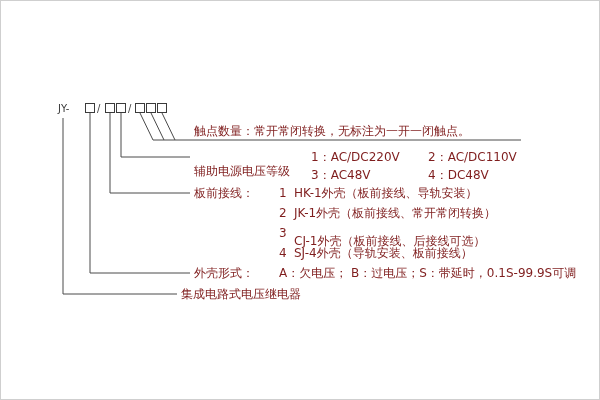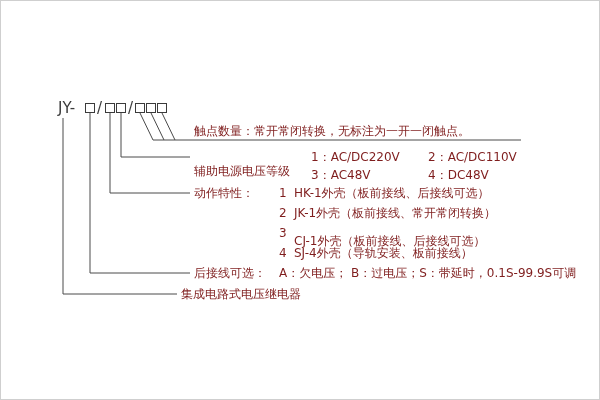--- a/index.html
+++ b/index.html
@@ -17,21 +17,21 @@
   .lines polyline { fill: none; stroke: #4a4a4a; stroke-width: 1; }
   .label {
     position: absolute;
     font-size: 12px;
     line-height: 16px;
     color: #7f1d1d;
     white-space: nowrap;
   }
   .code-text {
     position: absolute;
-    font-size: 15px;
+    font-size: 10px;
     line-height: 17px;
     color: #3b3b3b;
     white-space: nowrap;
   }
   .box {
     position: absolute;
     width: 10px;
     height: 10px;
     border: 1px solid #3b3b3b;
     background: #ffffff;
@@ -71,28 +71,28 @@
   </div>
 
   <div class="label" style="left:193px; top:122px;">触点数量：常开常闭转换，无标注为一开一闭触点。</div>
 
   <div class="label" style="left:193px; top:162px;">辅助电源电压等级</div>
   <div class="label" style="left:310px; top:148px;text-align:right;">1：AC/DC220V</div>
   <div class="label" style="left:427px; top:148px;">2：AC/DC110V</div>
   <div class="label" style="left:310px; top:166px;">3：AC48V</div>
   <div class="label" style="left:427px; top:166px;">4：DC48V</div>
 
-  <div class="label" style="left:193px; top:184px;">动作特性：</div>
+  <div class="label" style="left:193px; top:184px;">板前接线：</div>
   <div class="label" style="left:278px; top:184px;">1</div>
-  <div class="label" style="left:293px; top:184px;">HK-1外壳（板前接线、后接线可选）</div>
+  <div class="label" style="left:293px; top:184px;">HK-1外壳（板前接线、导轨安装）</div>
   <div class="label" style="left:278px; top:204px;">2</div>
   <div class="label" style="left:293px; top:204px;">JK-1外壳（板前接线、常开常闭转换）</div>
   <div class="label" style="left:278px; top:224px;">3</div>
   <div class="label" style="left:293px; top:224px;margin-top:8px;">CJ-1外壳（板前接线、后接线可选）</div>
   <div class="label" style="left:278px; top:244px;">4</div>
   <div class="label" style="left:293px; top:244px;">SJ-4外壳（导轨安装、板前接线）</div>
 
-  <div class="label" style="left:193px; top:264px;">后接线可选：</div>
+  <div class="label" style="left:193px; top:264px;">外壳形式：</div>
   <div class="label" style="left:278px; top:264px;">A：欠电压；  B：过电压；S：带延时，0.1S-99.9S可调</div>
 
   <div class="label" style="left:180px; top:285px;">集成电路式电压继电器</div>
 
 </div>
 
 </body></html>

